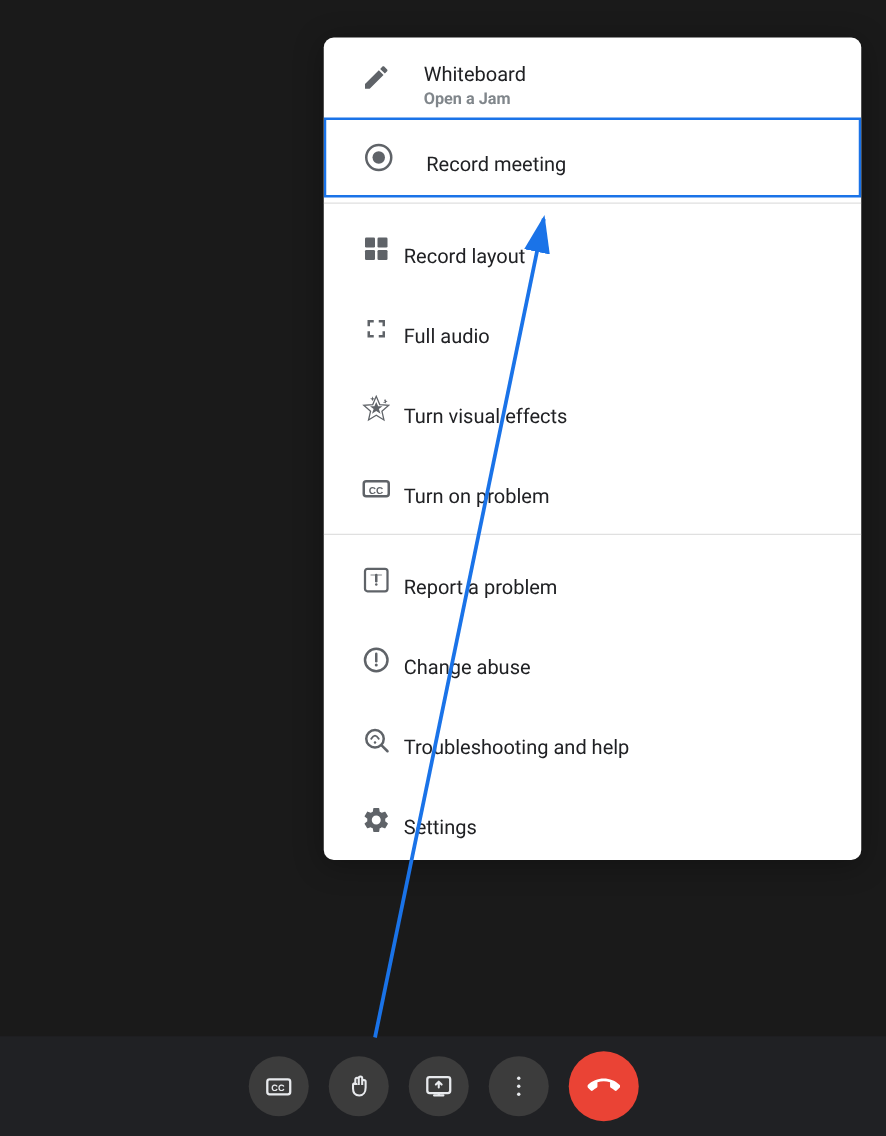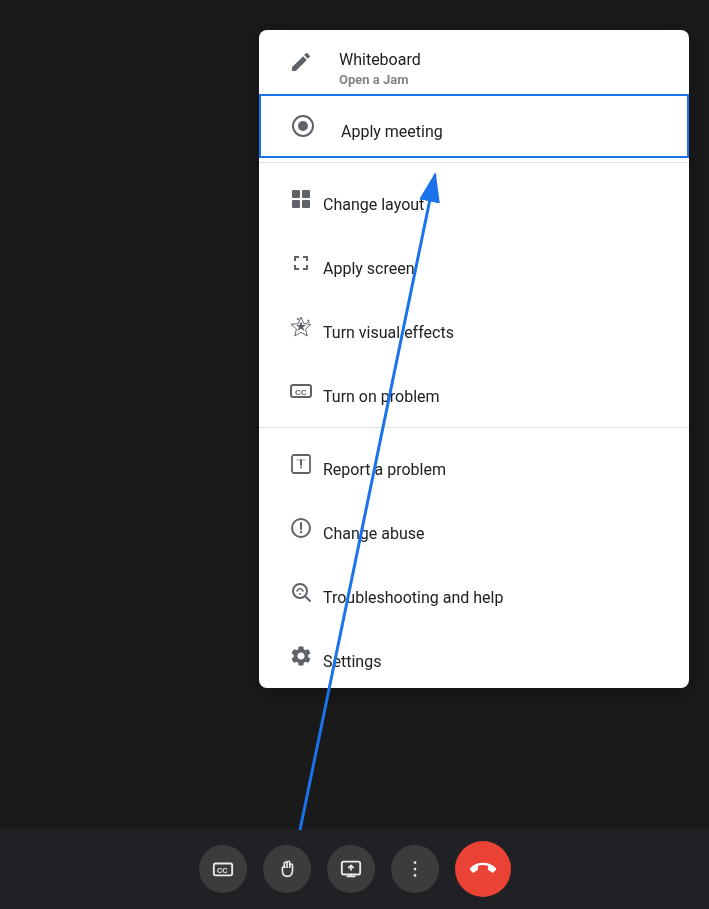--- a/index.html
+++ b/index.html
@@ -151,45 +151,45 @@
   </div>
 
   <div class="menu-item highlighted">
     <div class="icon">
       <svg width="24" height="24" viewBox="0 0 24 24" fill="none">
         <circle cx="12" cy="12" r="10" stroke="#5f6368" stroke-width="2"></circle>
         <circle cx="12" cy="12" r="5" fill="#5f6368"></circle>
       </svg>
     </div>
     <div class="label-wrap">
-      <span class="label">Apply meeting</span>
+      <span class="label">Record meeting</span>
     </div>
   </div>
 
   <div class="divider"></div>
 
   <div class="menu-item">
     <div class="icon">
       <svg width="24" height="24" viewBox="0 0 24 24" fill="none">
         <rect x="3" y="3" width="8" height="8" rx="1" fill="#5f6368"></rect>
         <rect x="13" y="3" width="8" height="8" rx="1" fill="#5f6368"></rect>
         <rect x="3" y="13" width="8" height="8" rx="1" fill="#5f6368"></rect>
         <rect x="13" y="13" width="8" height="8" rx="1" fill="#5f6368"></rect>
       </svg>
     </div>
-    <span class="label">Change layout</span>
+    <span class="label">Record layout</span>
   </div>
 
   <div class="menu-item">
     <div class="icon">
       <svg width="24" height="24" viewBox="0 0 24 24" fill="none">
         <path d="M7 14H5v5h5v-2H7v-3zm-2-4h2V7h3V5H5v5zm12 7h-3v2h5v-5h-2v3zM14 5v2h3v3h2V5h-5z" fill="#5f6368"></path>
       </svg>
     </div>
-    <span class="label">Apply screen</span>
+    <span class="label">Full audio</span>
   </div>
 
   <div class="menu-item">
     <div class="icon">
       <svg width="24" height="24" viewBox="0 0 24 24" fill="none">
         <path d="M12 6.5L10.5 10H7l2.93 2.13L8.56 16 12 13.87 15.44 16l-1.37-3.87L17 10h-3.5L12 6.5z" fill="#5f6368"></path>
         <path d="M12 2L9.19 8.63 2 9.24l5.46 4.73L5.82 21 12 17.27 18.18 21l-1.64-7.03L22 9.24l-7.19-.61L12 2z" fill="none" stroke="#5f6368" stroke-width="1"></path>
         <path d="M9 2l-.5 1.5L7 4l1.5.5L9 6l.5-1.5L11 4l-1.5-.5L9 2zm10 4l-.4 1.2L17.4 7.4 18 7l1.2.4L20 8l-.4-1.2L21 6l-1.2-.4L19 4l-.4 1.2-.6.8z" fill="#5f6368"></path>
       </svg>
     </div>

